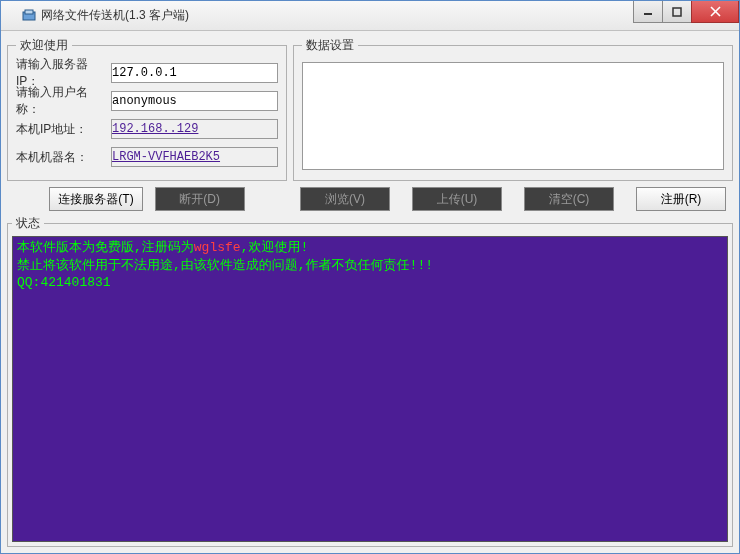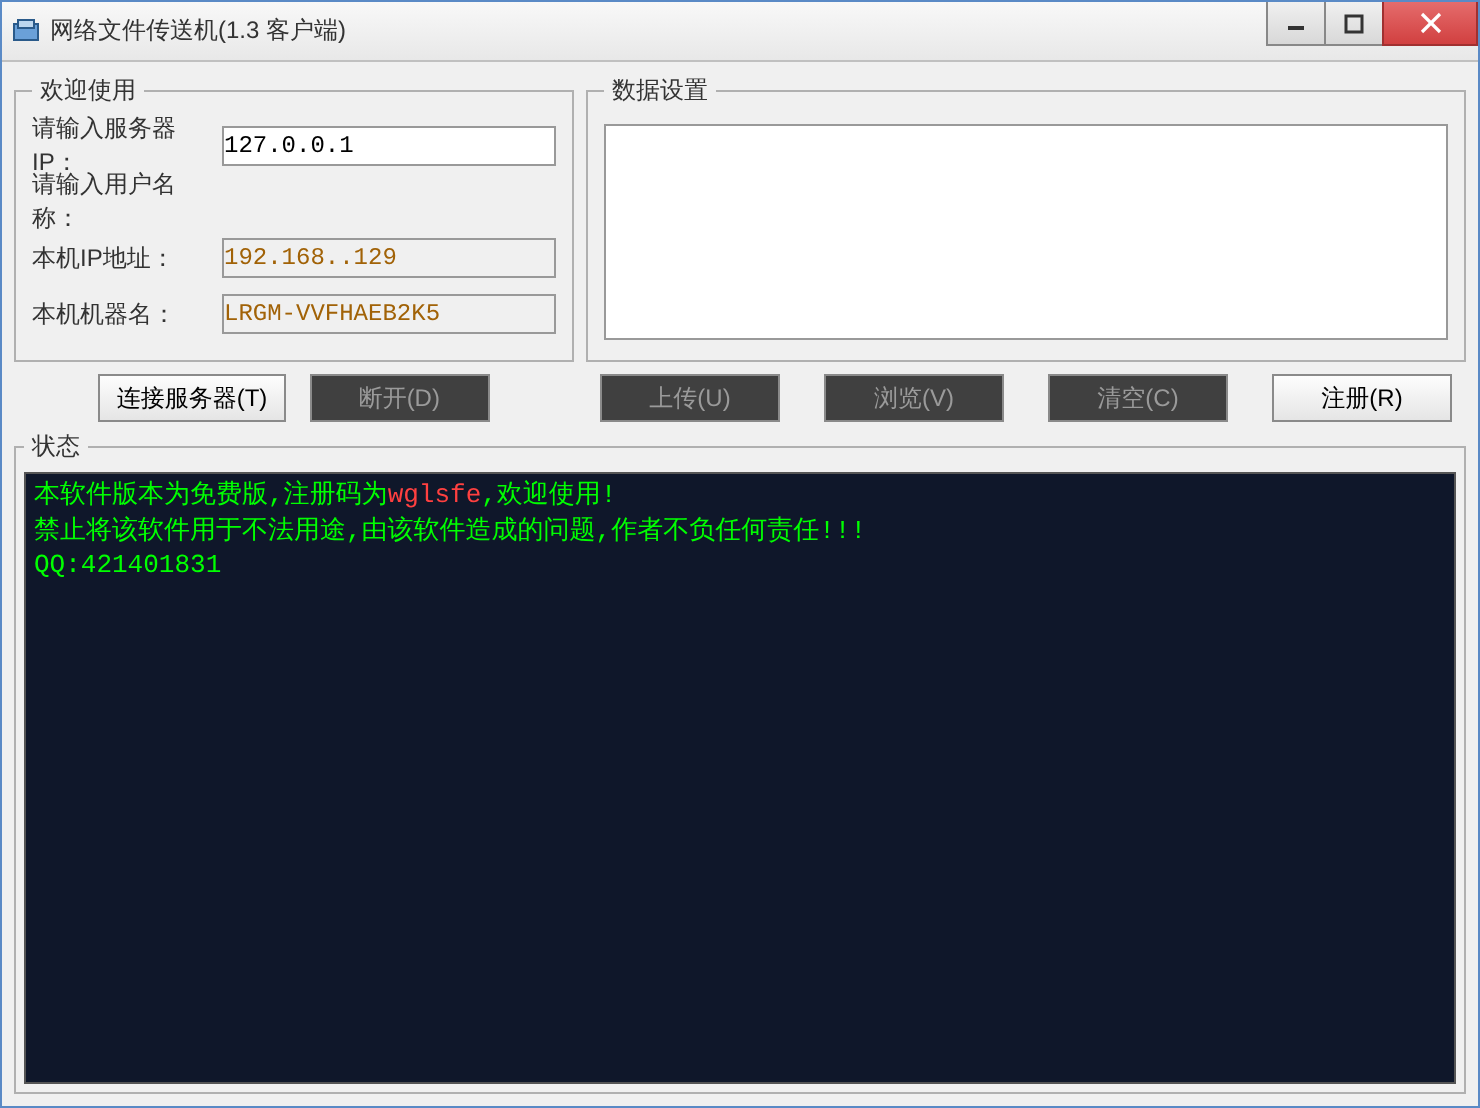--- a/index.html
+++ b/index.html
@@ -18,21 +18,21 @@
   background: #fff;
   display: flex;
   flex-direction: column;
 }
 .titlebar {
   height: 30px;
   background: linear-gradient(to bottom, #f8f8f8, #e8e8e8);
   border-bottom: 1px solid #c0c0c0;
   display: flex;
   align-items: center;
-  padding-left: 4px;
+  padding-left: 20px;
   position: relative;
 }
 .titlebar .icon {
   width: 16px; height: 16px;
   margin-right: 4px;
   display: inline-flex;
   align-items: center; justify-content: center;
 }
 .titlebar .title { color: #333; font-size: 12px; }
 .win-controls {
@@ -94,21 +94,22 @@
   flex: 1;
   height: 20px;
   border: 1px solid #999;
   padding: 0 0;
   font-family: "Courier New", monospace;
   font-size: 12px;
   background: #fff;
 }
 .form-row input[readonly] {
   background: #f0f0f0;
-  color: #a16207;
+  color: #4c1d95;
+  text-decoration: underline;
 }
 .data-list {
   width: 100%;
   height: 108px;
   border: 1px solid #999;
   background: #fff;
 }
 .btn-row {
   display: flex;
   gap: 8px;
@@ -143,21 +144,21 @@
   background: #404040;
 }
 .status-fieldset {
   flex: 1;
   display: flex;
   flex-direction: column;
   padding: 4px;
 }
 .console {
   flex: 1;
-  background: #0f172a;
+  background: #4c1d95;
   color: #00ff00;
   font-family: SimSun, "Courier New", monospace;
   font-size: 13px;
   padding: 2px 4px;
   border: 1px solid #555;
   overflow: auto;
   white-space: pre-wrap;
   line-height: 1.35;
 }
 .console .highlight { color: #ff4040; }
@@ -197,20 +198,21 @@
   <div class="client">
     <div class="top-row">
       <fieldset class="conn-settings">
         <legend>欢迎使用</legend>
         <div class="form-row">
           <label>请输入服务器IP：</label>
           <input type="text" value="127.0.0.1" style="">
         </div>
         <div class="form-row">
           <label>请输入用户名称：</label>
+          <input type="text" value="anonymous" style="">
         </div>
         <div class="form-row">
           <label>本机IP地址：</label>
           <input type="text" readonly="" value="192.168..129" style="">
         </div>
         <div class="form-row">
           <label>本机机器名：</label>
           <input type="text" readonly="" value="LRGM-VVFHAEB2K5" style="">
         </div>
       </fieldset>
@@ -220,22 +222,22 @@
         <div class="data-list"></div>
       </fieldset>
     </div>
 
     <div class="btn-row-wrap">
       <div class="btn-row left">
         <button class="btn">连接服务器(T)</button>
         <button class="btn" disabled="">断开(D)</button>
       </div>
       <div class="btn-row right">
+        <button class="btn" disabled="">浏览(V)</button>
         <button class="btn" disabled="">上传(U)</button>
-        <button class="btn" disabled="">浏览(V)</button>
         <button class="btn" disabled="">清空(C)</button>
         <button class="btn">注册(R)</button>
       </div>
     </div>
 
     <fieldset class="status-fieldset">
       <legend>状态</legend>
       <div class="console"><span>本软件版本为免费版,注册码为</span><span class="highlight">wglsfe</span><span>,欢迎使用!</span>
 <span>禁止将该软件用于不法用途,由该软件造成的问题,作者不负任何责任!!!</span>
 <span>QQ:421401831</span></div>

